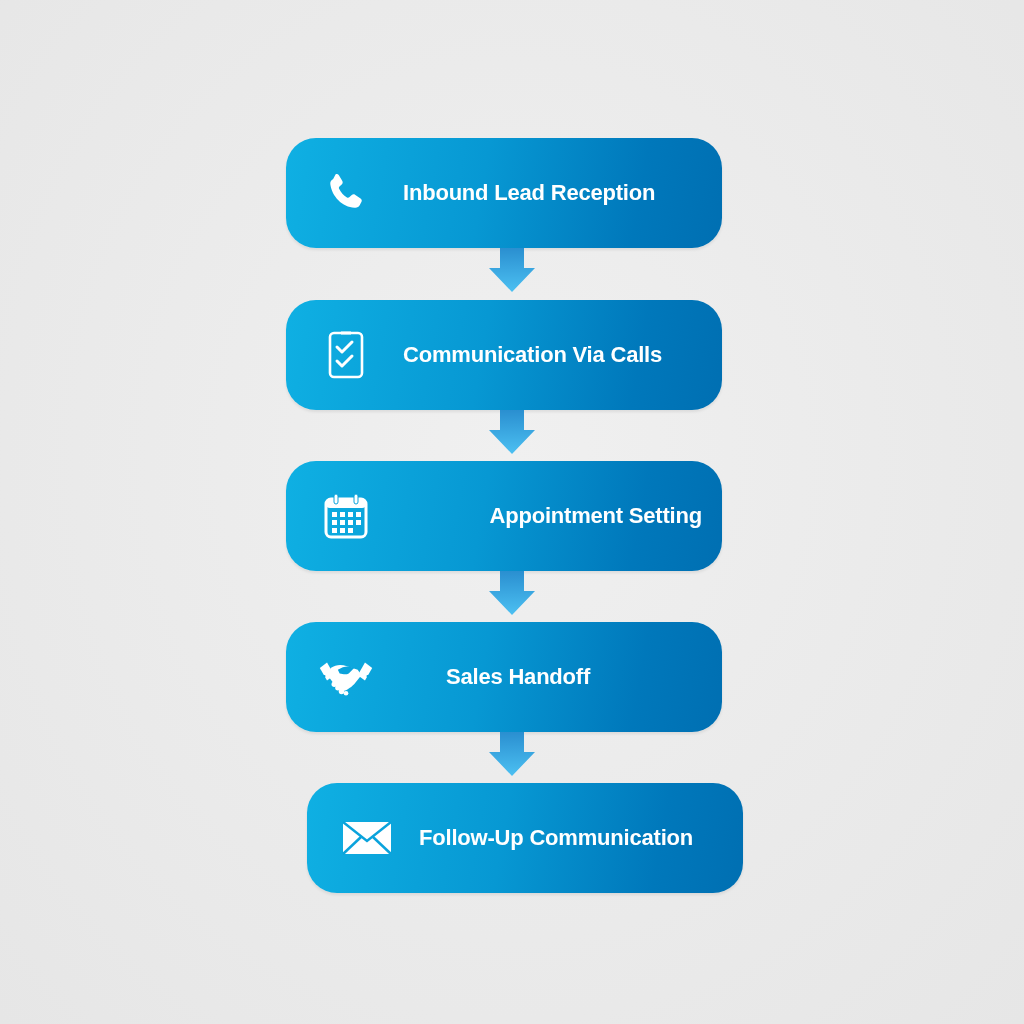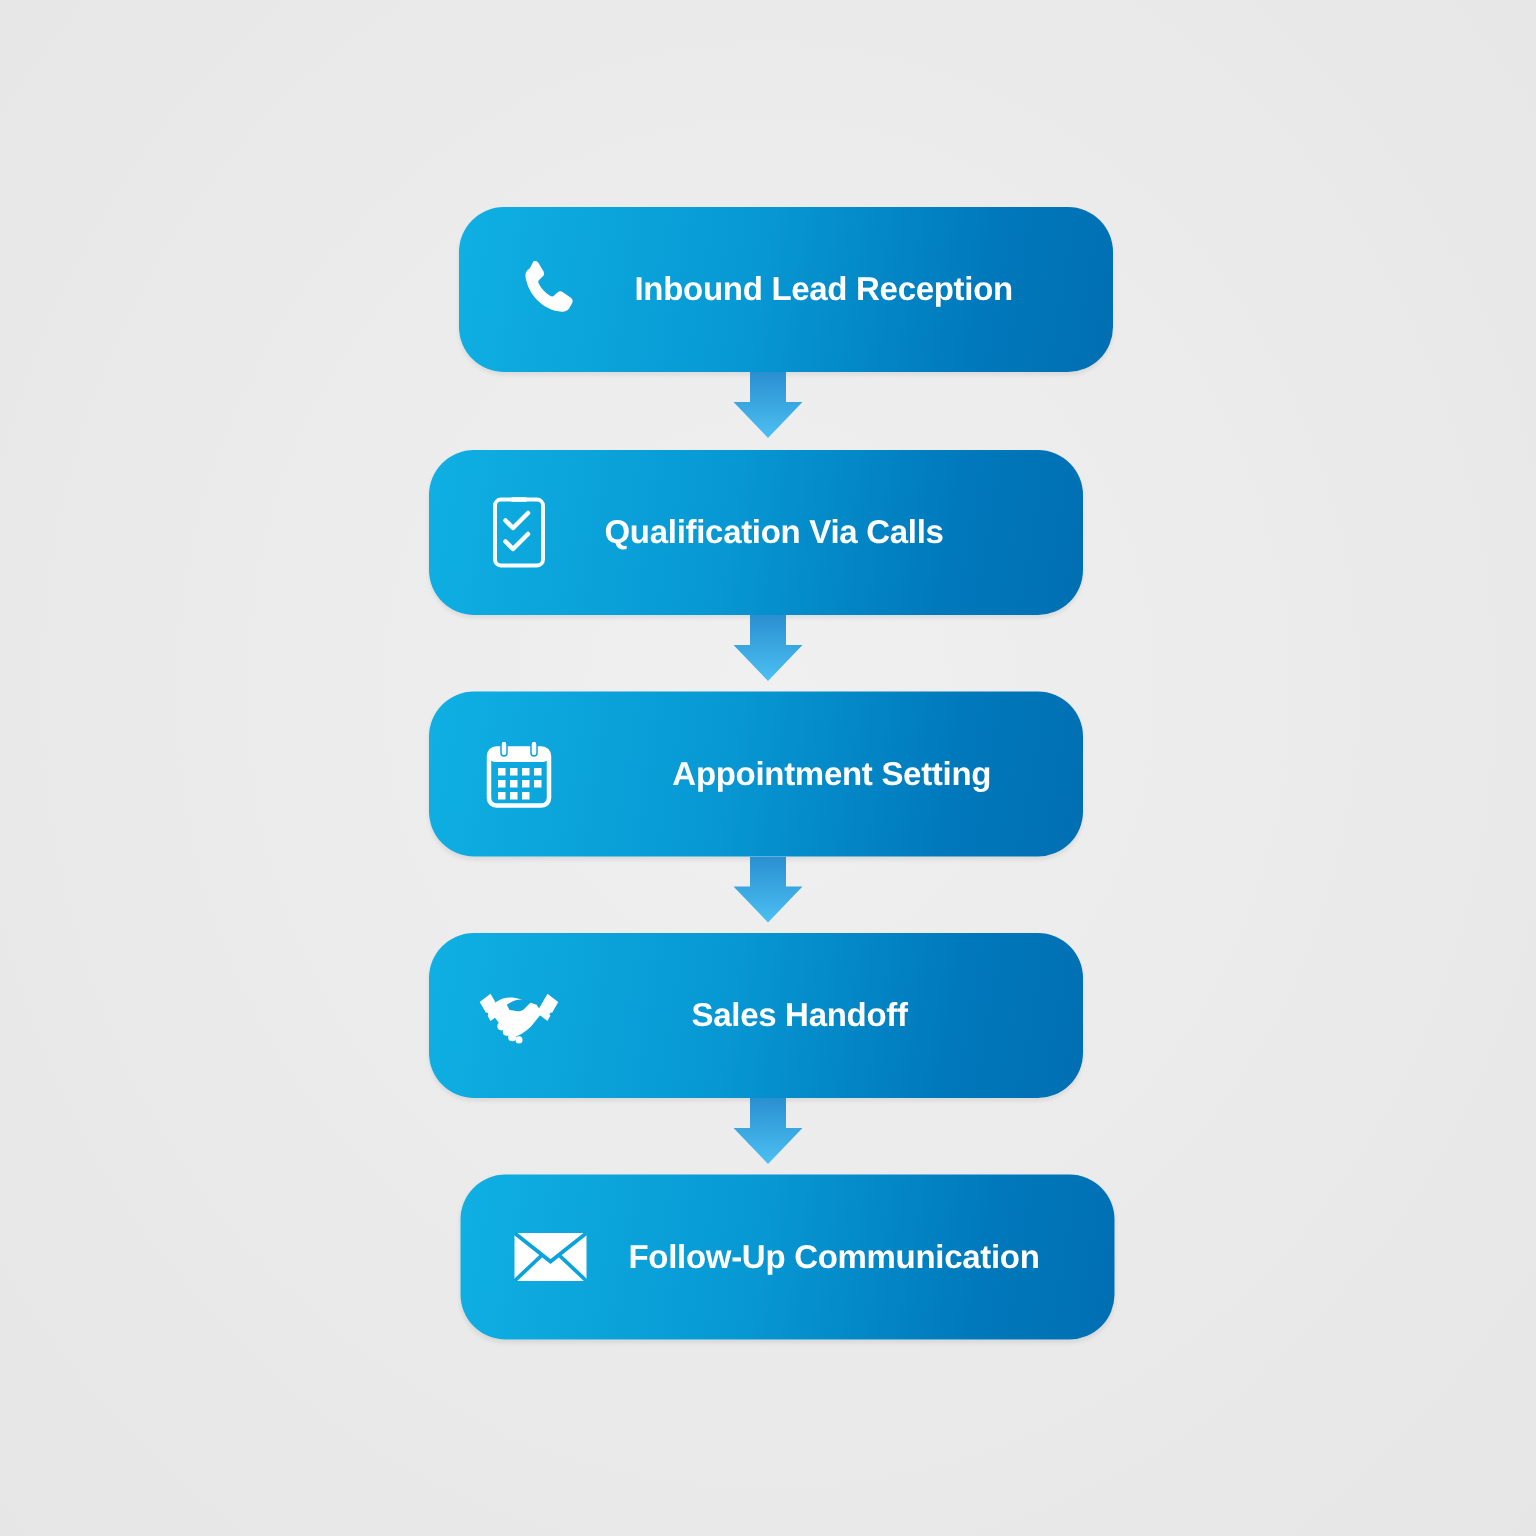--- a/index.html
+++ b/index.html
@@ -53,22 +53,22 @@
       transform: translateY(-50%);
       text-align: center;
       color: #ffffff;
       font-weight: bold;
       font-size: 22px;
       letter-spacing: -0.2px;
       white-space: nowrap;
     }
     .step.s1 .label { left: 96px; text-align: left; padding-left: 21px; }
     .step.s2 .label { left: 96px; text-align: left; padding-left: 21px; }
-    .step.s3 .label { left: 88px; text-align: center; padding-left: 33px; }
-    .step.s4 .label { left: 111px; text-align: left; padding-left: 64px; }
+    .step.s3 .label { left: 88px; text-align: right; padding-left: 33px; }
+    .step.s4 .label { left: 96px; text-align: left; padding-left: 64px; }
     .step.s5 .label { left: 96px; text-align: left; padding-left: 16px; }
 
     .arrow {
       position: absolute;
       left: 203px;
       width: 46px;
       height: 44px;
     }
   </style>
 </head>
@@ -78,21 +78,21 @@
   <defs>
     <linearGradient id="arrowGrad" x1="0" y1="0" x2="0" y2="1">
       <stop offset="0" stop-color="#2a8fd0"></stop>
       <stop offset="1" stop-color="#4cc0f2"></stop>
     </linearGradient>
   </defs>
 </svg>
 
 <div class="flow">
 
-  <div class="step s1" style="top:0px;margin-left:20px;">
+  <div class="step s1" style="top:0px;">
     <span class="icon">
       <svg width="46" height="48" viewBox="0 0 24 24">
         <path fill="#ffffff" d="M6.6 2.2c.6-.3 1.3-.1 1.7.5l1.8 3c.3.6.2 1.3-.2 1.7l-1.3 1.2c-.3.3-.4.8-.2 1.2.9 1.9 2.3 3.4 4.1 4.5.4.2.9.2 1.2-.1l1.3-1.2c.5-.4 1.2-.5 1.7-.1l2.9 2c.6.4.8 1.1.5 1.7l-.9 1.7c-.5 1-1.6 1.6-2.7 1.4C10.1 19.4 4.6 13.8 3.8 7.3c-.1-1.1.5-2.1 1.5-2.6z"></path>
       </svg>
     </span>
     <span class="label">Inbound Lead Reception</span>
   </div>
 
   <svg class="arrow" style="top:110px;" viewBox="0 0 46 44">
     <path fill="url(#arrowGrad)" d="M11 0 H35 V20 H46 L23 44 L0 20 H11 Z"></path>
@@ -100,21 +100,21 @@
 
   <div class="step s2" style="top:162px;">
     <span class="icon">
       <svg width="40" height="50" viewBox="0 0 40 50">
         <rect x="4" y="3" width="32" height="44" rx="4" fill="none" stroke="#ffffff" stroke-width="2.6"></rect>
         <line x1="15" y1="3" x2="25" y2="3" stroke="#ffffff" stroke-width="3"></line>
         <polyline points="11,17 16,22 26,12" fill="none" stroke="#ffffff" stroke-width="3" stroke-linecap="round" stroke-linejoin="round"></polyline>
         <polyline points="11,31 16,36 26,26" fill="none" stroke="#ffffff" stroke-width="3" stroke-linecap="round" stroke-linejoin="round"></polyline>
       </svg>
     </span>
-    <span class="label">Qualification Via Calls</span>
+    <span class="label">Communication Via Calls</span>
   </div>
 
   <svg class="arrow" style="top:272px;" viewBox="0 0 46 44">
     <path fill="url(#arrowGrad)" d="M11 0 H35 V20 H46 L23 44 L0 20 H11 Z"></path>
   </svg>
 
   <div class="step s3" style="top:323px;">
     <span class="icon">
       <svg width="44" height="46" viewBox="0 0 44 46">
         <rect x="2" y="6" width="40" height="38" rx="5" fill="none" stroke="#ffffff" stroke-width="3"></rect>

